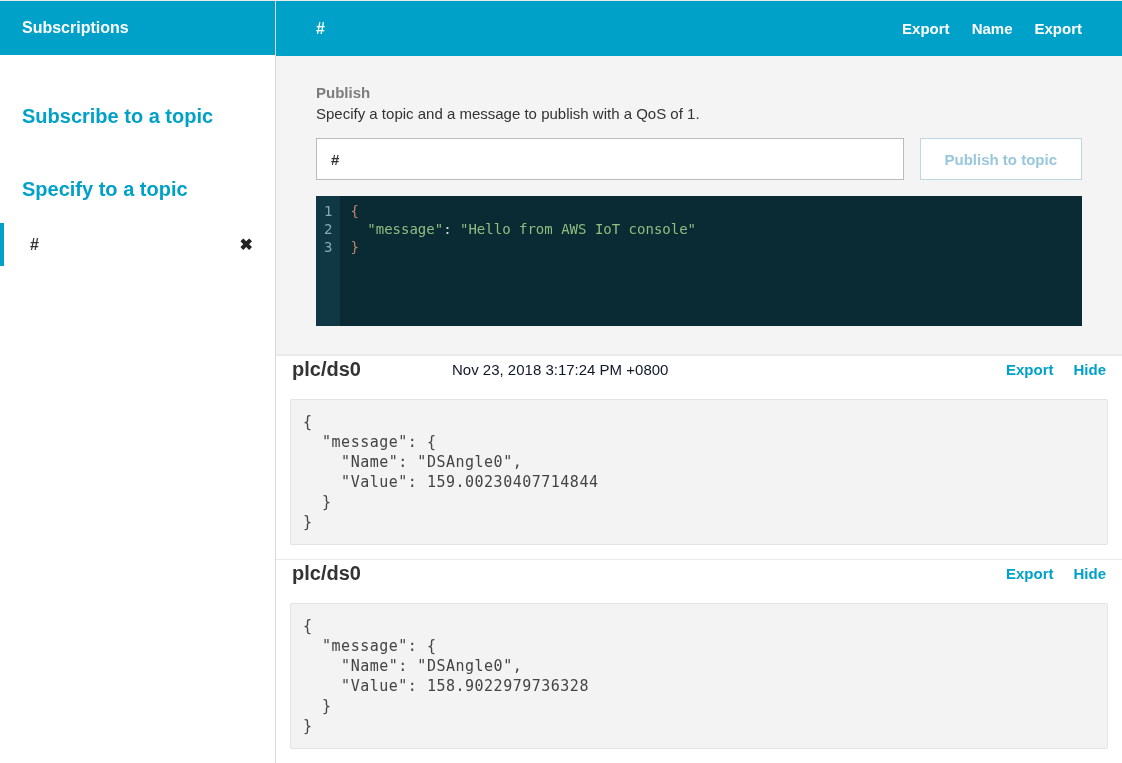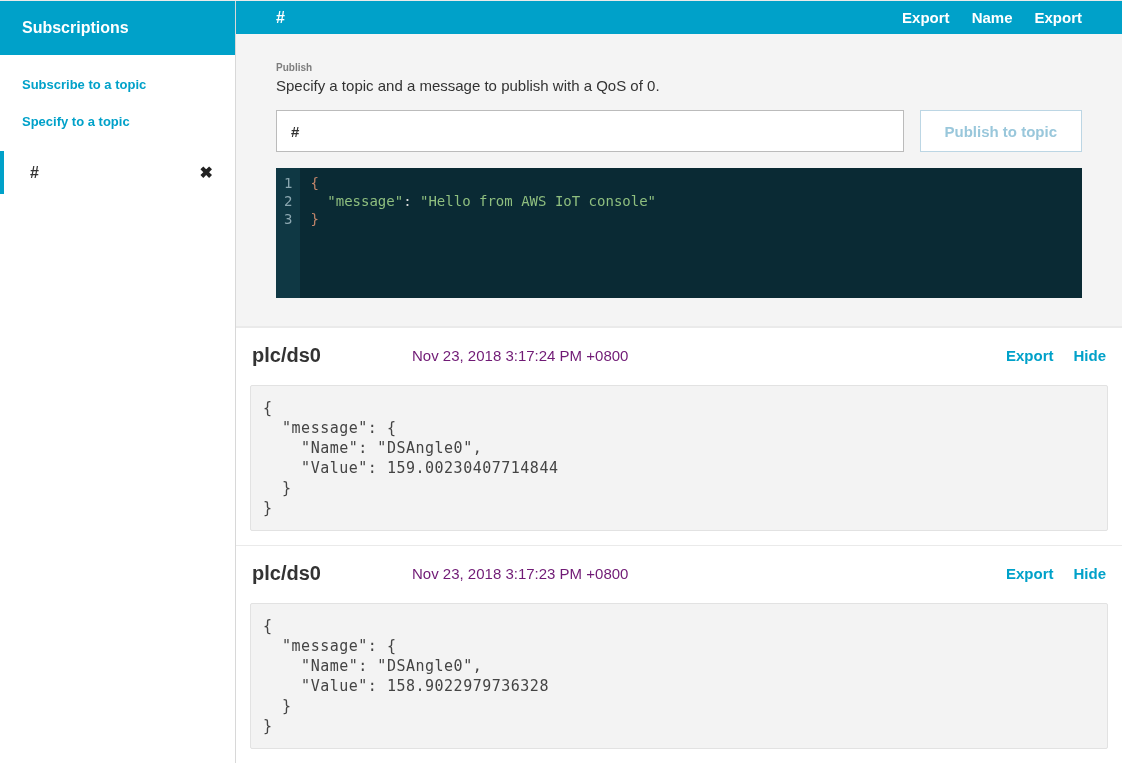--- a/index.html
+++ b/index.html
@@ -1,47 +1,47 @@
 <!DOCTYPE html>
 <html><head>
 <meta charset="utf-8">
 <style>
   * { box-sizing: border-box; margin: 0; padding: 0; }
   html,body { height:100%; font-family: "Helvetica Neue", Arial, sans-serif; background:#fff; color:#333; }
   .app { display:flex; height:763px; width:1122px; border-top:1px solid #eaeaea;}
-  .sidebar { width:236px; border-right:1px solid #d8d8d8; display:flex; flex-direction:column;}
+  .sidebar { width:276px; border-right:1px solid #d8d8d8; display:flex; flex-direction:column;}
   .side-header { background:#00a1c9; color:#fff; font-weight:700; padding:18px 22px; font-size:16px;}
   .side-links { padding:22px 22px 12px 22px; display:flex; flex-direction:column; gap:22px;}
-  .side-link { color:#00a1c9; font-weight:700; font-size:13px; cursor:pointer;}
+  .side-link { color:#00a1c9; font-weight:700; font-size:20px; cursor:pointer;margin-top:28px;}
   .sub-list { margin-top:10px;}
   .sub-item { display:flex; align-items:center; justify-content:space-between; padding:12px 22px 12px 30px; font-weight:700; color:#333; position:relative; cursor:pointer;}
   .sub-item::before { content:""; position:absolute; left:0; top:0; bottom:0; width:4px; background:#00a1c9;}
   .close-x { font-weight:700; color:#222; font-size:16px; cursor:pointer;}
   .main { flex:1; display:flex; flex-direction:column; background:#fff; overflow:auto;}
   .topbar { background:#00a1c9; color:#fff; display:flex; align-items:center; padding:0 40px; height:58px;}
   .topbar-title { font-weight:700; font-size:16px;}
   .topbar-actions { margin-left:auto; display:flex; gap:22px;}
   .topbar-actions span { font-weight:700; cursor:pointer; font-size:15px;}
   .publish-panel { background:#f4f4f4; padding:28px 40px 28px 40px; border-bottom:1px solid #eaeaea;}
-  .publish-title { color:#7d7d7d; font-weight:700; font-size:10px; margin-bottom:4px;}
+  .publish-title { color:#7d7d7d; font-weight:700; font-size:15px; margin-bottom:4px;}
   .publish-desc { color:#333; font-size:15px; margin-bottom:16px;}
   .publish-row { display:flex; gap:16px; margin-bottom:16px;}
   .topic-input { flex:1; height:42px; border:1px solid #bbb; background:#fff; padding:0 14px; font-size:15px; font-weight:700; color:#333;}
   .pub-btn { border:1px solid #bcd6e4; color:#99c7db; background:#fff; font-weight:700; padding:10px 24px; height:42px; cursor:pointer; font-size:15px;}
   .editor { background:#0a2a34; font-family: Monaco, Consolas, monospace; font-size:14px; color:#dcdcdc; display:flex; height:130px;}
   .gutter { background:#0f3844; text-align:right; padding:6px 8px; color:#8aa6af; user-select:none;}
   .gutter div{line-height:18px;}
   .code { padding:6px 10px; line-height:18px; white-space:pre;}
   .code .brace{color:#c0846a;}
   .code .key{color:#8fbf7f;}
   .code .str{color:#8fbf7f;}
   .msg-block { border-top:1px solid #eaeaea;}
-  .msg-head { display:flex; align-items:center; padding:16px 16px 18px 16px;}
+  .msg-head { display:flex; align-items:center; padding:2px 16px 18px 16px;}
   .msg-topic { font-weight:700; font-size:20px; color:#333; min-width:160px;}
-  .msg-time { color:#701a75; font-size:15px;}
+  .msg-time { color:#0f172a; font-size:15px;}
   .msg-actions { margin-left:auto; display:flex; gap:20px;}
   .msg-actions span { color:#00a1c9; font-weight:700; cursor:pointer; font-size:15px;}
   .msg-body { background:#f3f3f3; border:1px solid #e2e2e2; margin:0 14px 14px 14px; border-radius:2px; padding:12px 12px; font-family:Monaco, Consolas, monospace; font-size:15px; letter-spacing:0.5px; line-height:20px; white-space:pre; color:#444;}
 </style>
 </head>
 <body>
 
 <div class="app">
   <aside class="sidebar">
     <div class="side-header">Subscriptions</div>
@@ -62,21 +62,21 @@
       <span class="topbar-title">#</span>
       <div class="topbar-actions">
         <span>Export</span>
         <span>Name</span>
         <span>Export</span>
       </div>
     </div>
 
     <section class="publish-panel">
       <div class="publish-title">Publish</div>
-      <div class="publish-desc">Specify a topic and a message to publish with a QoS of 0.</div>
+      <div class="publish-desc">Specify a topic and a message to publish with a QoS of 1.</div>
       <div class="publish-row">
         <input class="topic-input" value="#" style="">
         <button class="pub-btn">Publish to topic</button>
       </div>
       <div class="editor">
         <div class="gutter" id="editor-gutter">
             <div>1</div>
             <div>2</div>
             <div>3</div>
           </div>
@@ -99,21 +99,20 @@
     <pre class="msg-body">{
   "message": {
     "Name": "DSAngle0",
     "Value": 159.00230407714844
   }
 }</pre>
         </section>
         <section class="msg-block">
     <div class="msg-head">
       <span class="msg-topic">plc/ds0</span>
-      <span class="msg-time">Nov 23, 2018 3:17:23 PM +0800</span>
       <div class="msg-actions">
         <span>Export</span>
         <span>Hide</span>
       </div>
     </div>
     <pre class="msg-body">{
   "message": {
     "Name": "DSAngle0",
     "Value": 158.9022979736328
   }

